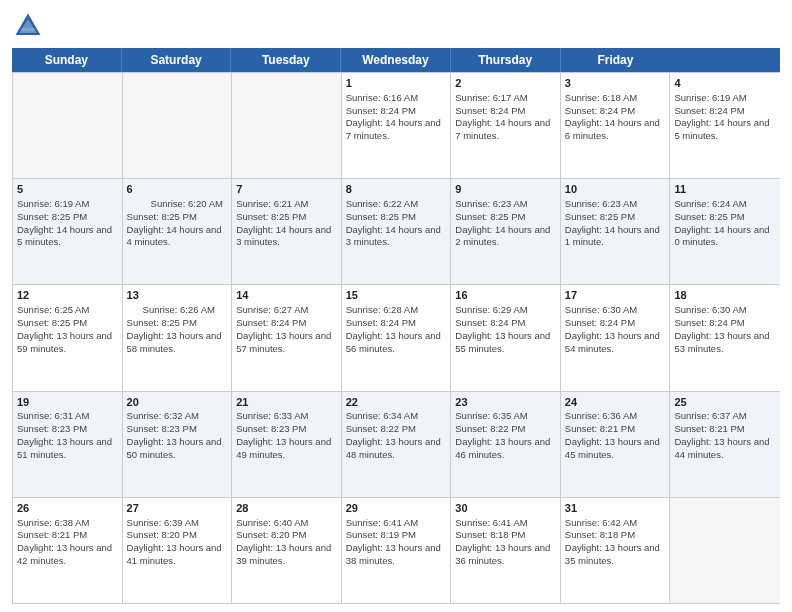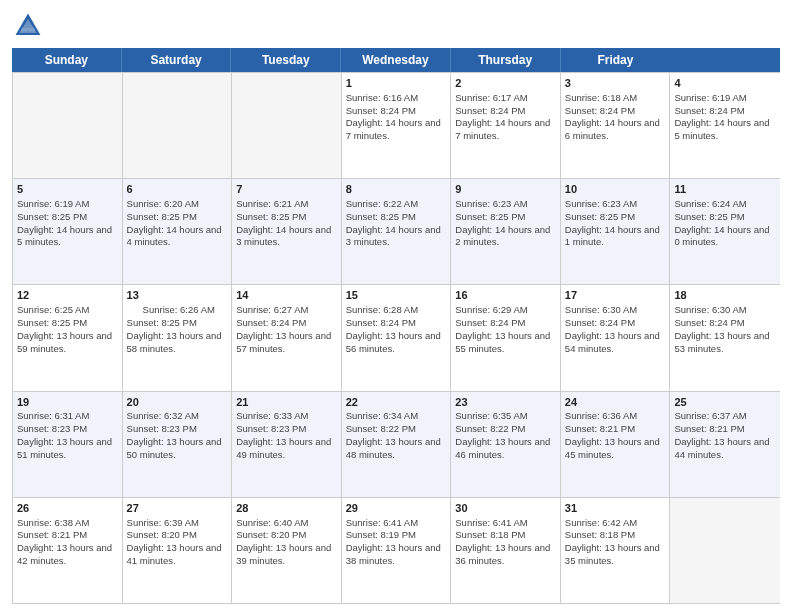--- a/index.html
+++ b/index.html
@@ -162,21 +162,21 @@
 Sunset: 8:24 PM
 Daylight: 14 hours and 6 minutes.</span></div>
           <div class="cal-cell"><span class="day-num">4</span><span class="sun-info" style="white-space: pre-line;">Sunrise: 6:19 AM
 Sunset: 8:24 PM
 Daylight: 14 hours and 5 minutes.</span></div>
         </div>
         <div class="cal-row">
           <div class="cal-cell"><span class="day-num">5</span><span class="sun-info" style="white-space: pre-line;">Sunrise: 6:19 AM
 Sunset: 8:25 PM
 Daylight: 14 hours and 5 minutes.</span></div>
-          <div class="cal-cell"><span class="day-num">6</span><span class="sun-info" style="white-space: pre-line;">Sunrise: 6:20 AM
+          <div class="cal-cell"><span class="day-num">6</span><span class="sun-info" style="white-space: pre-line; margin-left: 24px;">Sunrise: 6:20 AM
 Sunset: 8:25 PM
 Daylight: 14 hours and 4 minutes.</span></div>
           <div class="cal-cell"><span class="day-num">7</span><span class="sun-info" style="white-space: pre-line;">Sunrise: 6:21 AM
 Sunset: 8:25 PM
 Daylight: 14 hours and 3 minutes.</span></div>
           <div class="cal-cell"><span class="day-num">8</span><span class="sun-info" style="white-space: pre-line;">Sunrise: 6:22 AM
 Sunset: 8:25 PM
 Daylight: 14 hours and 3 minutes.</span></div>
           <div class="cal-cell"><span class="day-num">9</span><span class="sun-info" style="white-space: pre-line;">Sunrise: 6:23 AM
 Sunset: 8:25 PM

